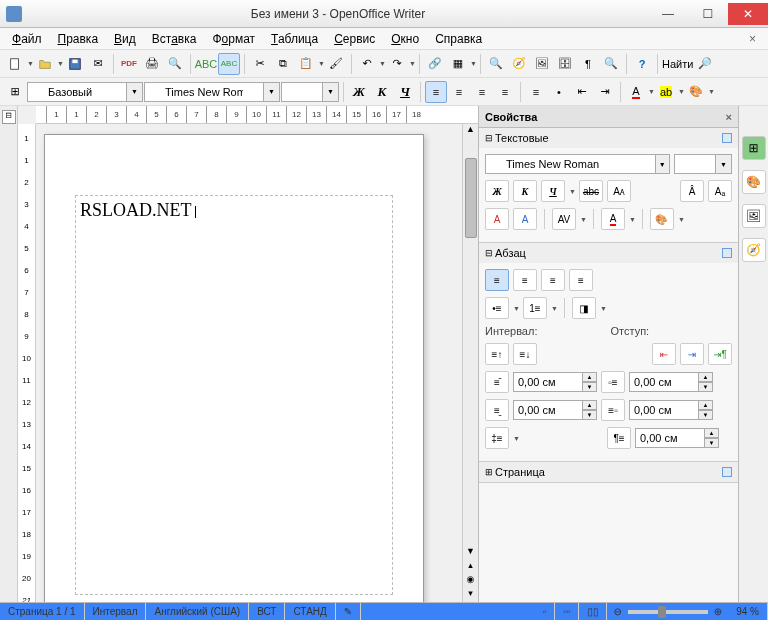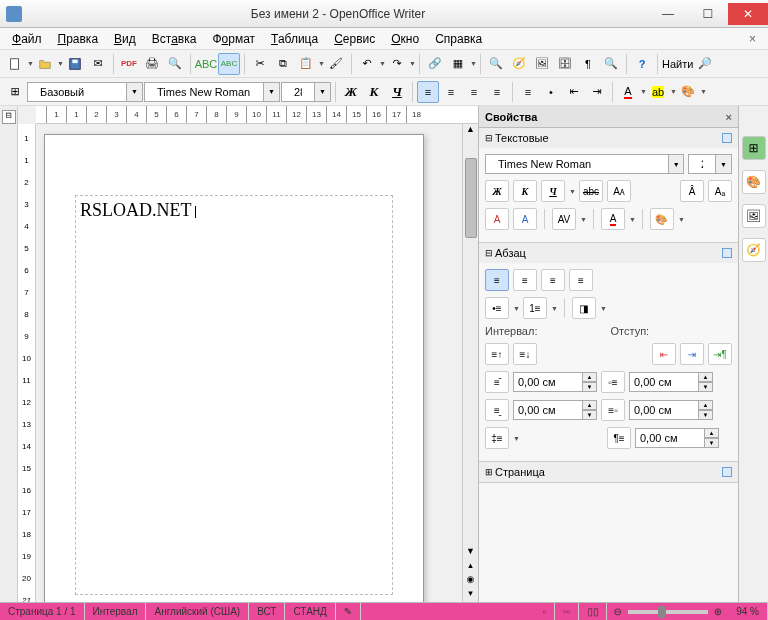--- a/index.html
+++ b/index.html
@@ -15,21 +15,21 @@
 .menubar span { padding: 2px 8px; font-size: 12px; cursor: pointer; }
 .menubar span u { text-decoration: underline; }
 .menubar .x { margin-left: auto; padding: 0 8px; color: #666; cursor: pointer; }
 .toolbar { height: 28px; background: #f3f3f3; border-bottom: 1px solid #ddd; display: flex; align-items: center; padding: 2px 4px; gap: 1px; }
 .tbtn { width: 22px; height: 22px; display: flex; align-items: center; justify-content: center; border: 1px solid transparent; border-radius: 2px; cursor: pointer; font-size: 11px; }
 .tbtn svg { width: 14px; height: 14px; }
 .tbtn.active { background: #d0e4fc; border-color: #7aa8db; }
 .sep { width: 1px; height: 20px; background: #ccc; margin: 0 3px; }
 .drop { width: 6px; font-size: 7px; color: #555; cursor: pointer; text-align: center; }
 .combo { display: flex; align-items: center; }
-.combo input { height: 20px; border: 1px solid #aaa; padding: 0 12px; font-size: 11px; }
+.combo input { height: 20px; border: 1px solid #aaa; padding: 0 20px; font-size: 11px; }
 .combo .cb { width: 16px; height: 20px; border: 1px solid #aaa; border-left: none; background: #eee; display: flex; align-items: center; justify-content: center; font-size: 7px; cursor: pointer; }
 .fmt-label { font-weight: bold; font-style: italic; font-family: "Times New Roman", serif; font-size: 13px; }
 .workspace { display: flex; height: calc(100% - 28px - 22px - 28px - 28px - 18px); }
 .left { width: 18px; background: #ededed; border-right: 1px solid #ccc; display:flex; align-items:flex-start; justify-content:center; padding-top:4px;}
 .left .lbtn { width:14px; height:14px; border:1px solid #999; background:#fff; font-size:8px; text-align:center; cursor:pointer;}
 .docarea { flex: 1; display: flex; flex-direction: column; background: #f0f0f0; overflow: hidden; }
 .hruler { height: 18px; background: #fff; border-bottom: 1px solid #ccc; margin-left: 18px; position: relative; font-size: 8px; color: #333; }
 .hruler .marks { position: absolute; left: 10px; top: 0; right: 0; height: 100%; display: flex; }
 .hruler .tick { width: 20px; text-align: center; line-height: 18px; border-left: 1px solid #999; font-size: 8px; }
 .docbody { flex: 1; display: flex; overflow: hidden; }
@@ -55,33 +55,33 @@
 .secbody { padding: 6px; }
 .row { display: flex; align-items: center; gap: 4px; margin-bottom: 6px; }
 .sbtn { width: 24px; height: 22px; border: 1px solid #ccc; background: #fff; border-radius: 2px; display: flex; align-items: center; justify-content: center; cursor: pointer; font-size: 10px; }
 .sbtn.active { background: #d0e4fc; border-color: #7aa8db; }
 .spinner { display: flex; }
 .spinner input { width: 70px; height: 20px; border: 1px solid #aaa; padding: 0 4px; font-size: 11px; }
 .spinner .spn { width: 14px; display: flex; flex-direction: column; }
 .spinner .spn div { height: 10px; border: 1px solid #aaa; border-left: none; font-size: 6px; text-align: center; line-height: 8px; cursor: pointer; background: #eee; }
 .sidetabs { width: 30px; background: #f0f0f0; border-left: 1px solid #bbb; display: flex; flex-direction: column; align-items: center; padding-top: 30px; gap: 10px; }
 .sidetabs .stab { width: 24px; height: 24px; border: 1px solid #ccc; border-radius: 3px; background: #fff; cursor: pointer; display:flex; align-items:center; justify-content:center; font-size:12px;}
-.statusbar { height: 18px; background: #ec4899; border-top: 1px solid #bbb; display: flex; align-items: center; font-size: 10px; color: #333; }
+.statusbar { height: 18px; background: #3b82f6; border-top: 1px solid #bbb; display: flex; align-items: center; font-size: 10px; color: #333; }
 .statusbar .cell { padding: 0 8px; border-right: 1px solid #ccc; height: 100%; display: flex; align-items: center; }
 .statusbar .spacer { flex: 1; }
 .zoomslider { width: 80px; height: 4px; background: #ccc; margin: 0 6px; position: relative; }
 .zoomslider .zh { position: absolute; top: -4px; left: 30px; width: 8px; height: 12px; background: #888; border-radius: 2px; cursor: pointer; }
 .lbl { font-size: 11px; color: #444; }
 </style>
 </head>
 <body>
 
 <div class="titlebar">
   <div class="icon"></div>
-  <div class="title">Без имени 2 - OpenOffice Writer</div>
+  <div class="title">Без имени 3 - OpenOffice Writer</div>
   <div class="winbtns">
     <div class="winbtn min">—</div>
     <div class="winbtn max">☐</div>
     <div class="winbtn close">✕</div>
   </div>
 </div>
 
 <div class="menubar">
   <span><u>Ф</u>айл</span>
   <span><u>П</u>равка</span>

